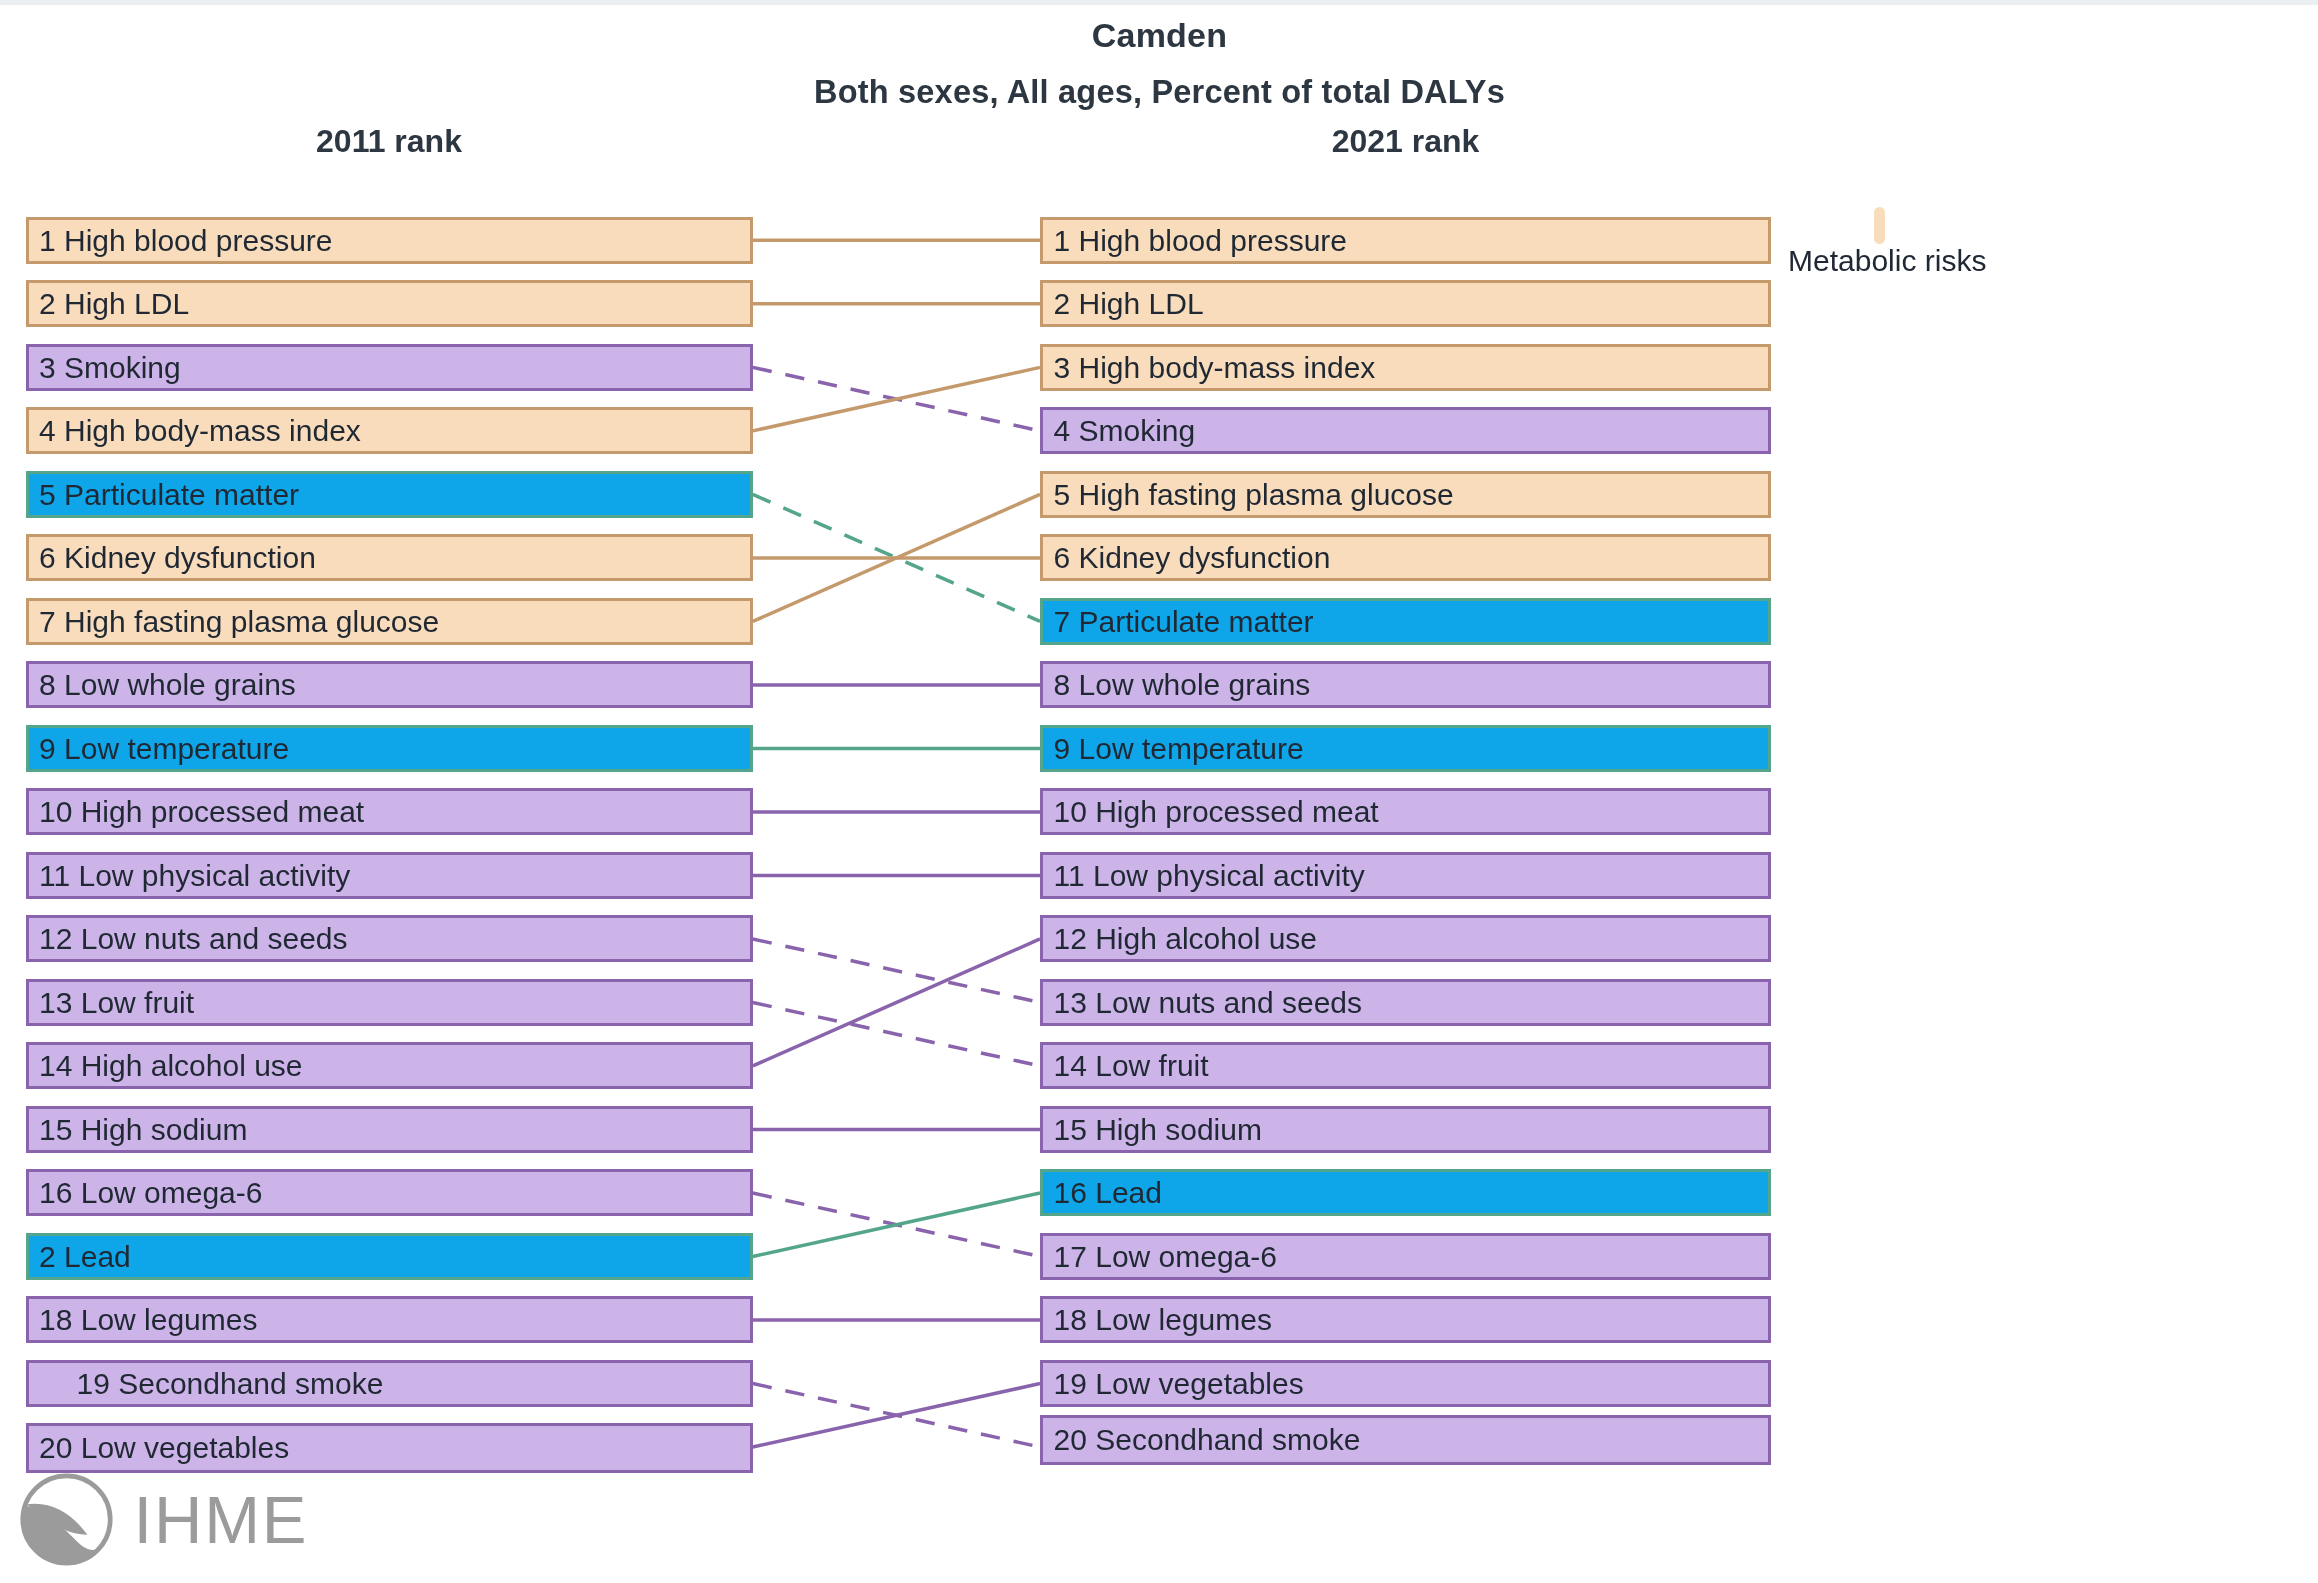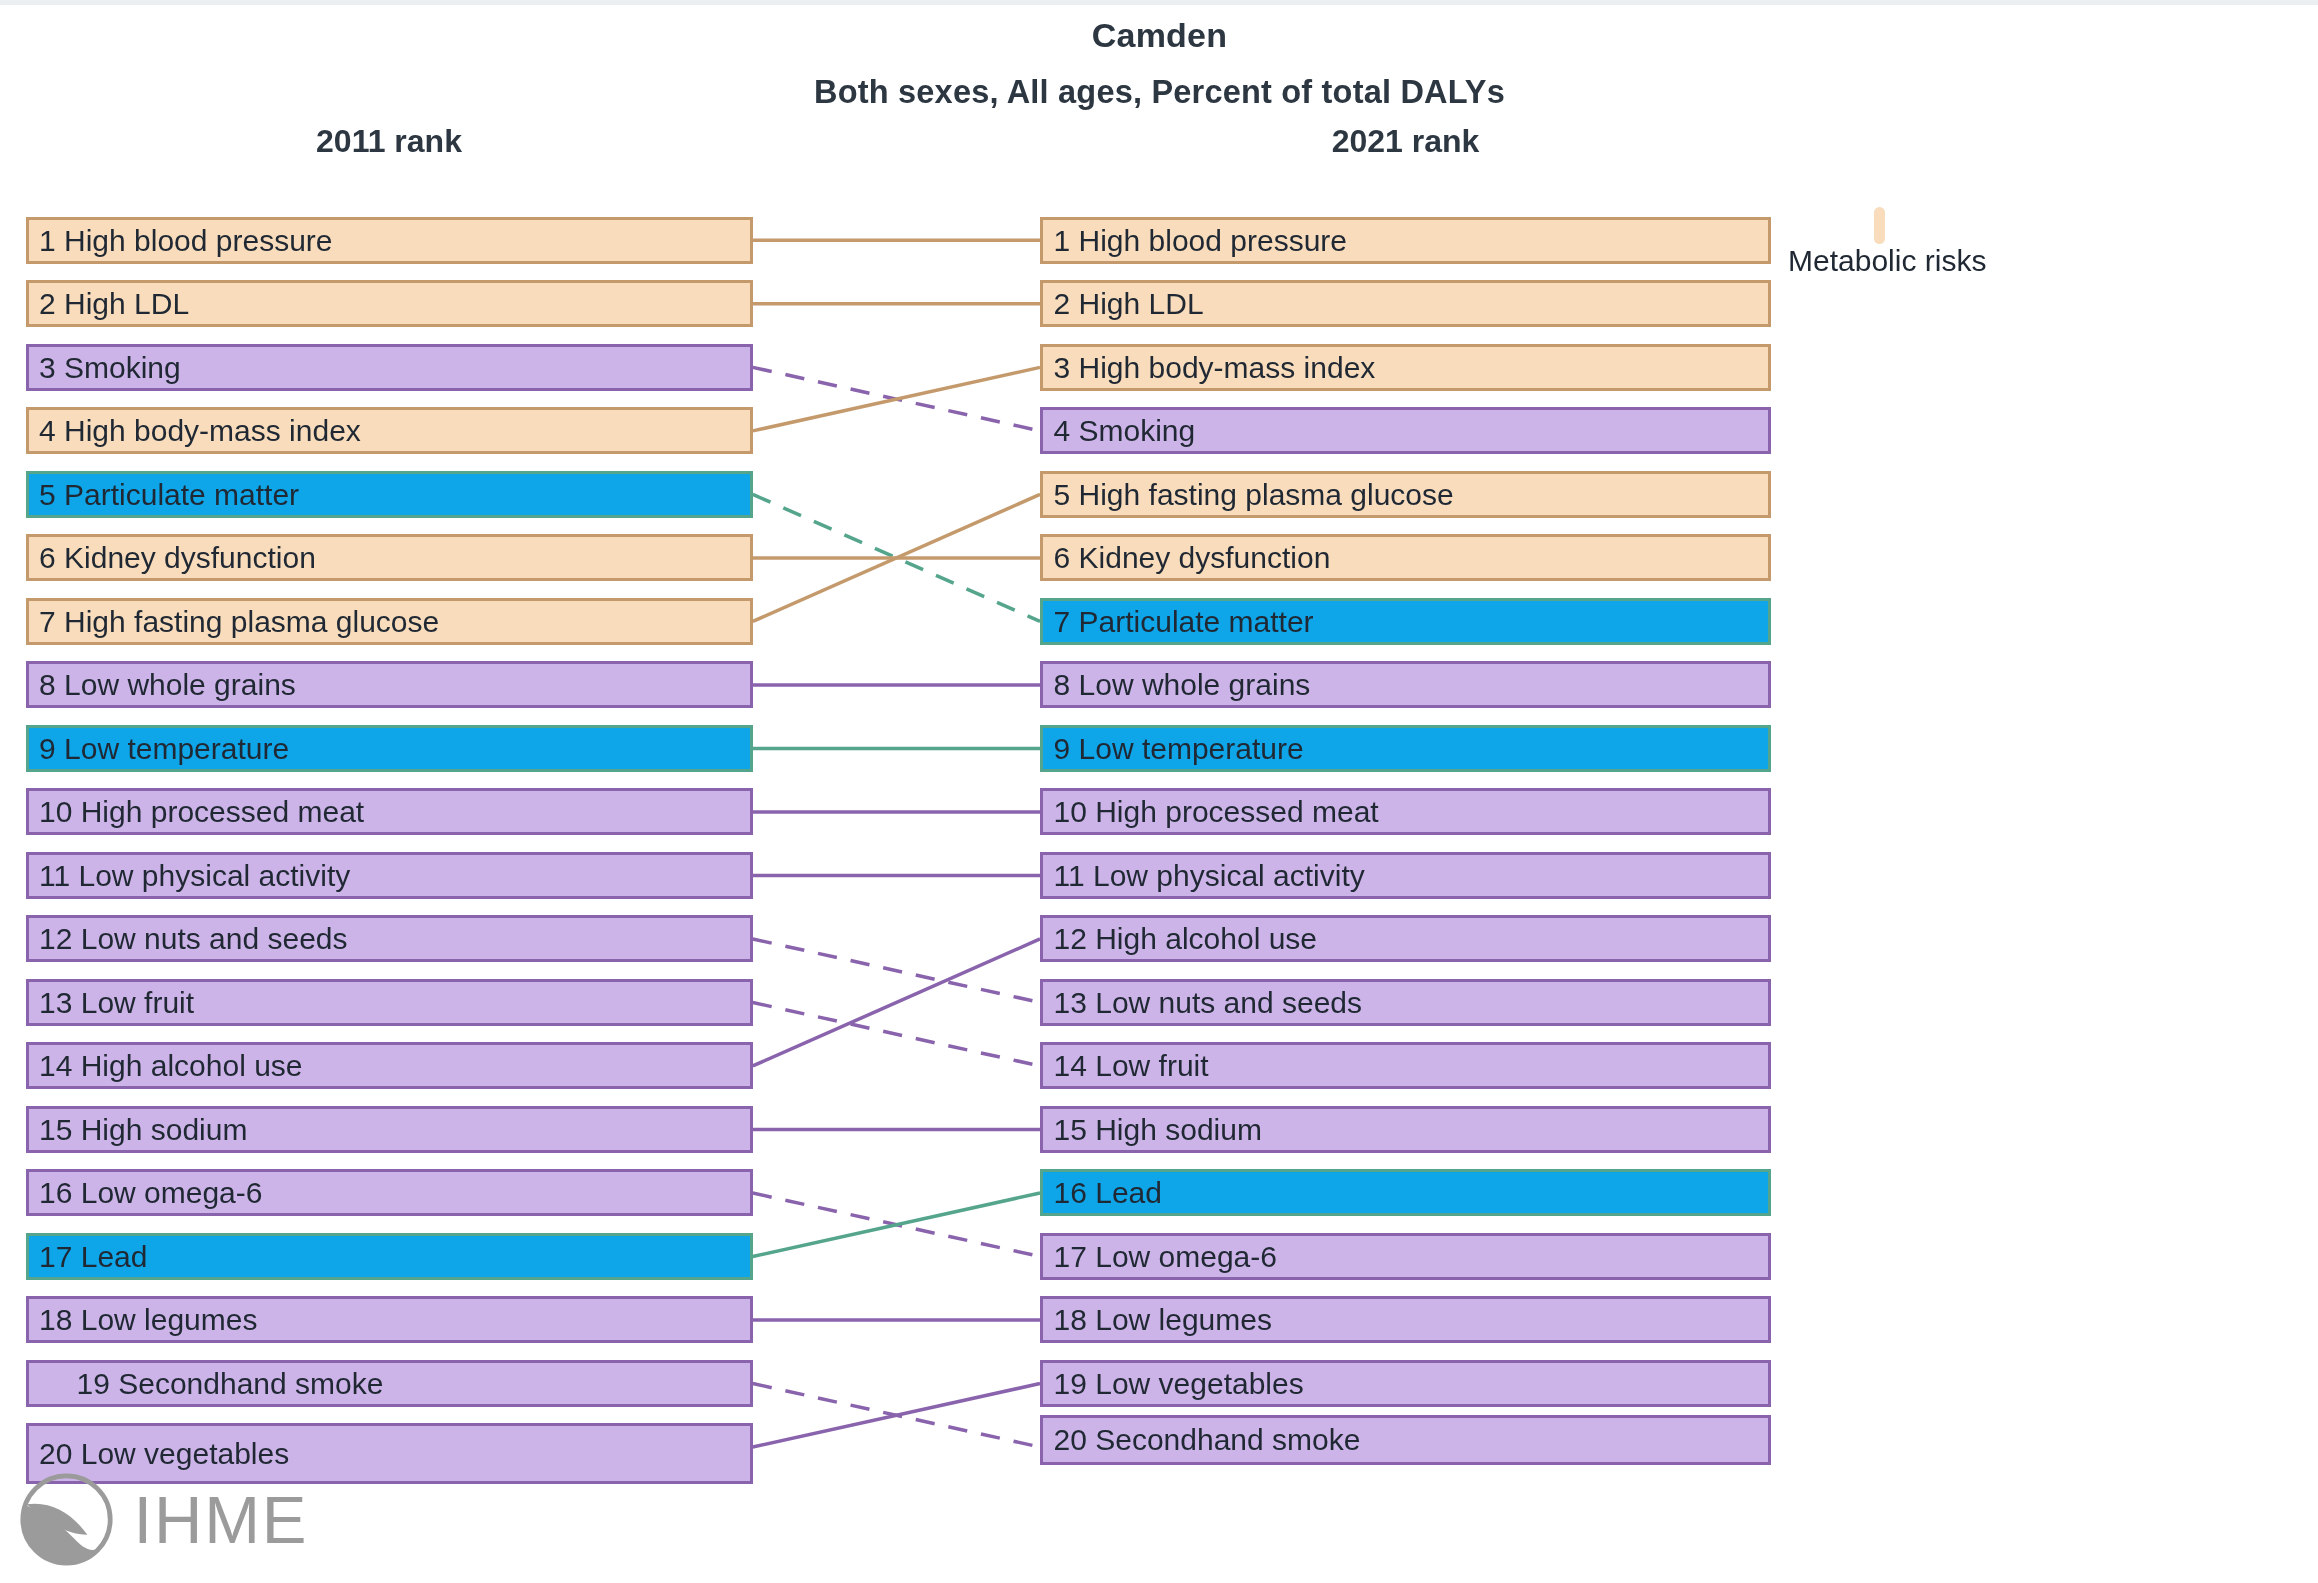--- a/index.html
+++ b/index.html
@@ -139,29 +139,29 @@
       <div class="rank-box fill-behav" style="top: 1042px; height: 47px;">
         <span>14 High alcohol use</span>
       </div>
       <div class="rank-box fill-behav" style="top: 1106px; height: 47px;">
         <span>15 High sodium</span>
       </div>
       <div class="rank-box fill-behav" style="top: 1169px; height: 47px;">
         <span>16 Low omega-6</span>
       </div>
       <div class="rank-box fill-env" style="top: 1233px; height: 47px;">
-        <span>17 Lead</span>
+        <span>2 Lead</span>
       </div>
       <div class="rank-box fill-behav" style="top: 1296px; height: 47px;">
         <span>18 Low legumes</span>
       </div>
       <div class="rank-box fill-behav" style="top: 1360px; height: 47px; padding-left: 48px;">
         <span>19 Secondhand smoke</span>
       </div>
-      <div class="rank-box fill-behav" style="top: 1423px; height: 61px;">
+      <div class="rank-box fill-behav" style="top: 1423px; height: 50px;">
         <span>20 Low vegetables</span>
       </div>
     </div>
   <div class="col-right" id="col-right">
       <div class="rank-box fill-metabolic" style="top: 217px; height: 47px;">
         <span>1 High blood pressure</span>
       </div>
       <div class="rank-box fill-metabolic" style="top: 280px; height: 47px;">
         <span>2 High LDL</span>
       </div>

